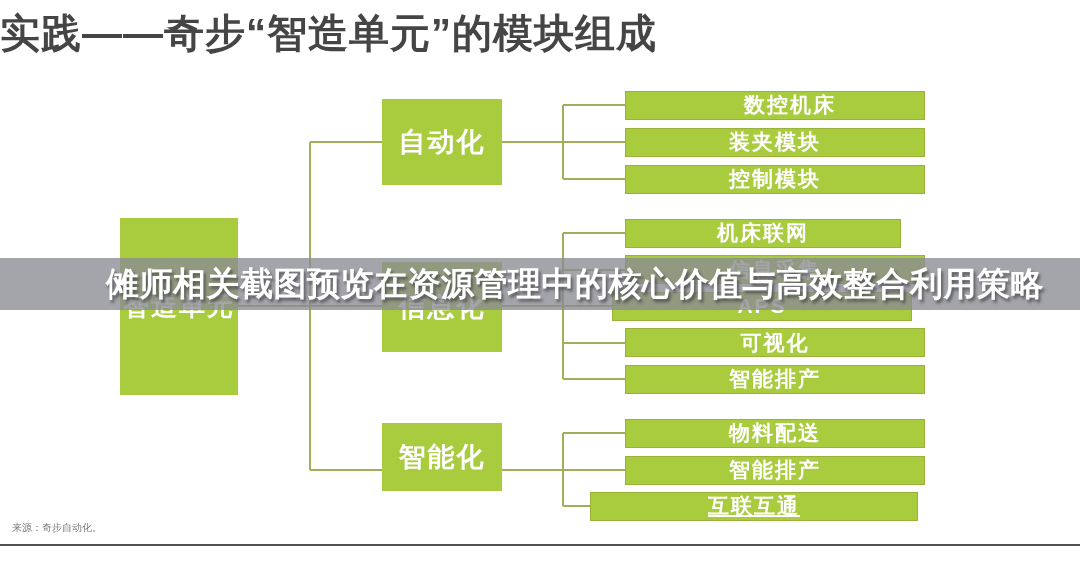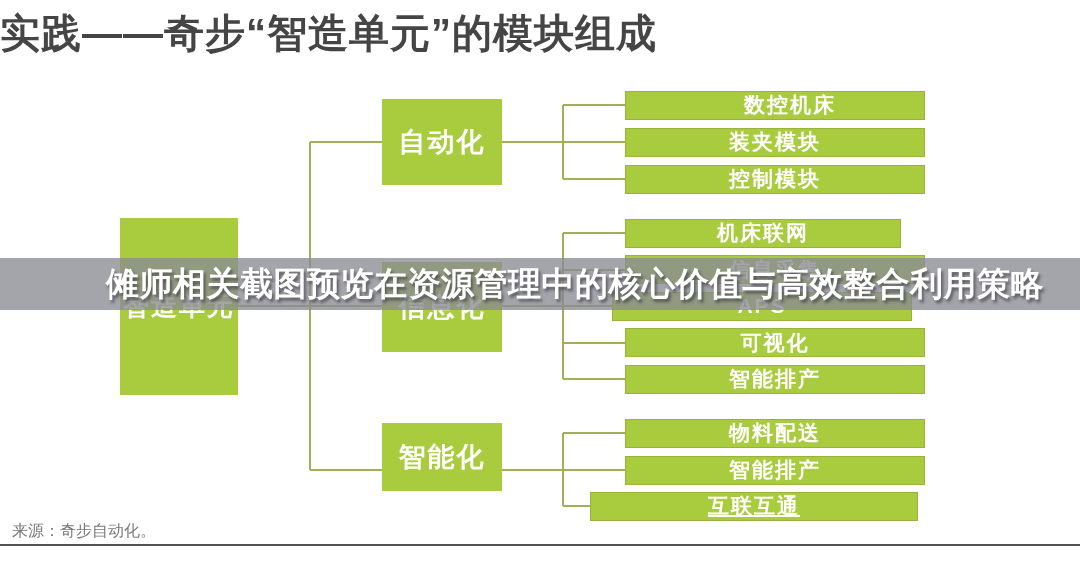--- a/index.html
+++ b/index.html
@@ -22,21 +22,21 @@
   #wm-band{
     position:absolute;left:0;top:258px;width:1080px;height:52px;
     background:rgba(139,139,148,0.78);z-index:5;
     display:flex;align-items:center;padding-left:46px;
   }
   #wm-text{
     padding-left:60px;font-size:33px;font-weight:800;color:#ffffff;
     letter-spacing:0.5px;white-space:nowrap;
     text-shadow:2px 3px 3px rgba(45,45,50,0.6);
   }
-  #src-note{position:absolute;left:12px;top:521px;font-size:16px;color:#787878;z-index:6;}
+  #src-note{position:absolute;left:12px;top:521px;font-size:10px;color:#787878;z-index:6;}
   #footer-rule{position:absolute;left:0;top:544px;width:1080px;height:2px;background:#525252;z-index:6;}
   #copyright{position:absolute;left:10px;top:549px;font-size:17px;color:#8c8c8c;z-index:6;}
   #website{position:absolute;right:14px;top:549px;font-size:17px;color:#8c8c8c;z-index:6;}
 </style>
 </head>
 <body>
 
 <div id="stage">
   <div id="title">实践——奇步“智造单元”的模块组成</div>
 

